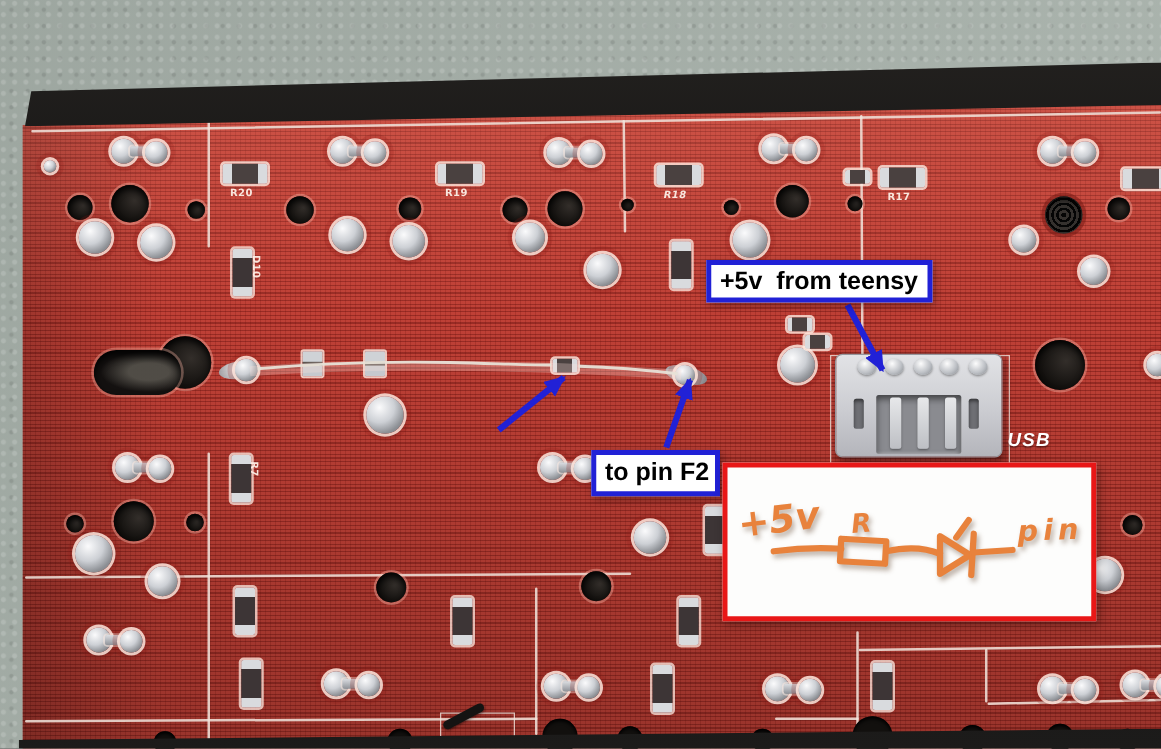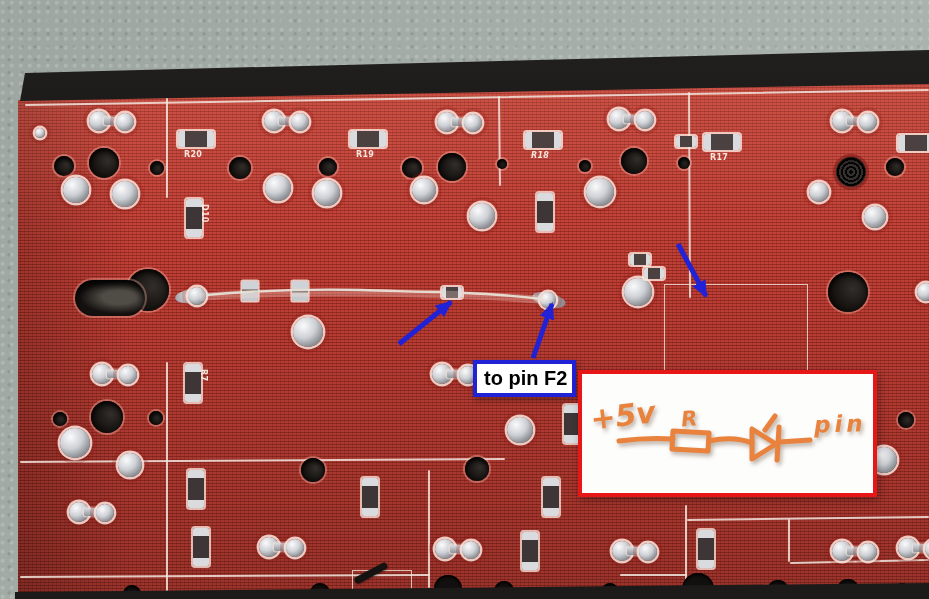--- a/index.html
+++ b/index.html
@@ -214,37 +214,53 @@
       <div class="bump" style="left: 601px; top: 583px; width: 18px; height: 18px;"></div>
       <div class="bump" style="left: 682px; top: 573px; width: 32px; height: 32px;"></div>
       <div class="bump" style="left: 767px; top: 580px; width: 22px; height: 22px;"></div>
       <div class="bump" style="left: 837px; top: 579px; width: 22px; height: 22px;"></div>
       <div class="bump" style="left: 893px; top: 583px; width: 18px; height: 18px;"></div>
       <div class="blead" style="left: 355px; top: 578px; width: 36px; height: 7px; transform: rotate(-28deg);"></div>
     </div>
   <div class="case-top"></div>
   <div class="case-bottom"></div>
 
+  <div class="usb">
+    <span class="usb-sj" style="left:17px"></span>
+    <span class="usb-sj" style="left:39px"></span>
+    <span class="usb-sj" style="left:62px"></span>
+    <span class="usb-sj" style="left:83px"></span>
+    <span class="usb-sj" style="left:106px"></span>
+    <div class="usb-slot" style="left:14px"></div>
+    <div class="usb-slot" style="left:106px"></div>
+    <div class="usb-recess">
+      <span class="usb-pin" style="left:11px"></span>
+      <span class="usb-pin" style="left:33px"></span>
+      <span class="usb-pin" style="left:55px"></span>
+    </div>
+    <div class="usb-label">USB</div>
+  </div>
 
   <svg class="overlay-svg">
     <defs>
       <marker id="ah" markerUnits="userSpaceOnUse" markerWidth="17" markerHeight="15" refX="15" refY="7.5" orient="auto">
         <path d="M0,0 L17,7.5 L0,15 Z" fill="#2121d6"></path>
       </marker>
     </defs>
     <path class="wirehalo" d="M200,297 C300,289 460,293 545,300"></path>
     <path class="wire" d="M206,295 C250,291 305,289 360,290 C400,291 425,292 441,292"></path>
     <path class="wire" d="M463,293 C495,294 525,297 542,299"></path>
     <g id="arrowLayer">
         <line x1="678" y1="244" x2="706" y2="296" class="arrow" marker-end="url(#ah)"></line>
         <line x1="399" y1="344" x2="451" y2="302" class="arrow" marker-end="url(#ah)"></line>
         <line x1="533" y1="358" x2="552" y2="304" class="arrow" marker-end="url(#ah)"></line>
       </g>
   </svg>
 
+  <div class="callout" style="left: 565px; top: 208px; width: 181px; height: 34px;">+5v  from teensy</div>
   <div class="callout" style="left: 473px; top: 360px; width: 103px; height: 37px;">to pin F2</div>
 
   <div class="schem" style="left: 578px; top: 370px; width: 299px; height: 127px;">
     <svg viewBox="0 0 291 119" width="291" height="119">
       <g stroke="#e8823c" stroke-width="5" fill="none" stroke-linecap="round" stroke-linejoin="round">
         <path d="M37,67 C60,64 75,64 91,65"></path>
         <path d="M91,57 L127,59 L126,77 L90,75 Z"></path>
         <path d="M127,67 C145,63 158,64 170,69"></path>
         <path d="M170,55 L170,85 L194,70 Z"></path>
         <path d="M197,53 L195,86"></path>

